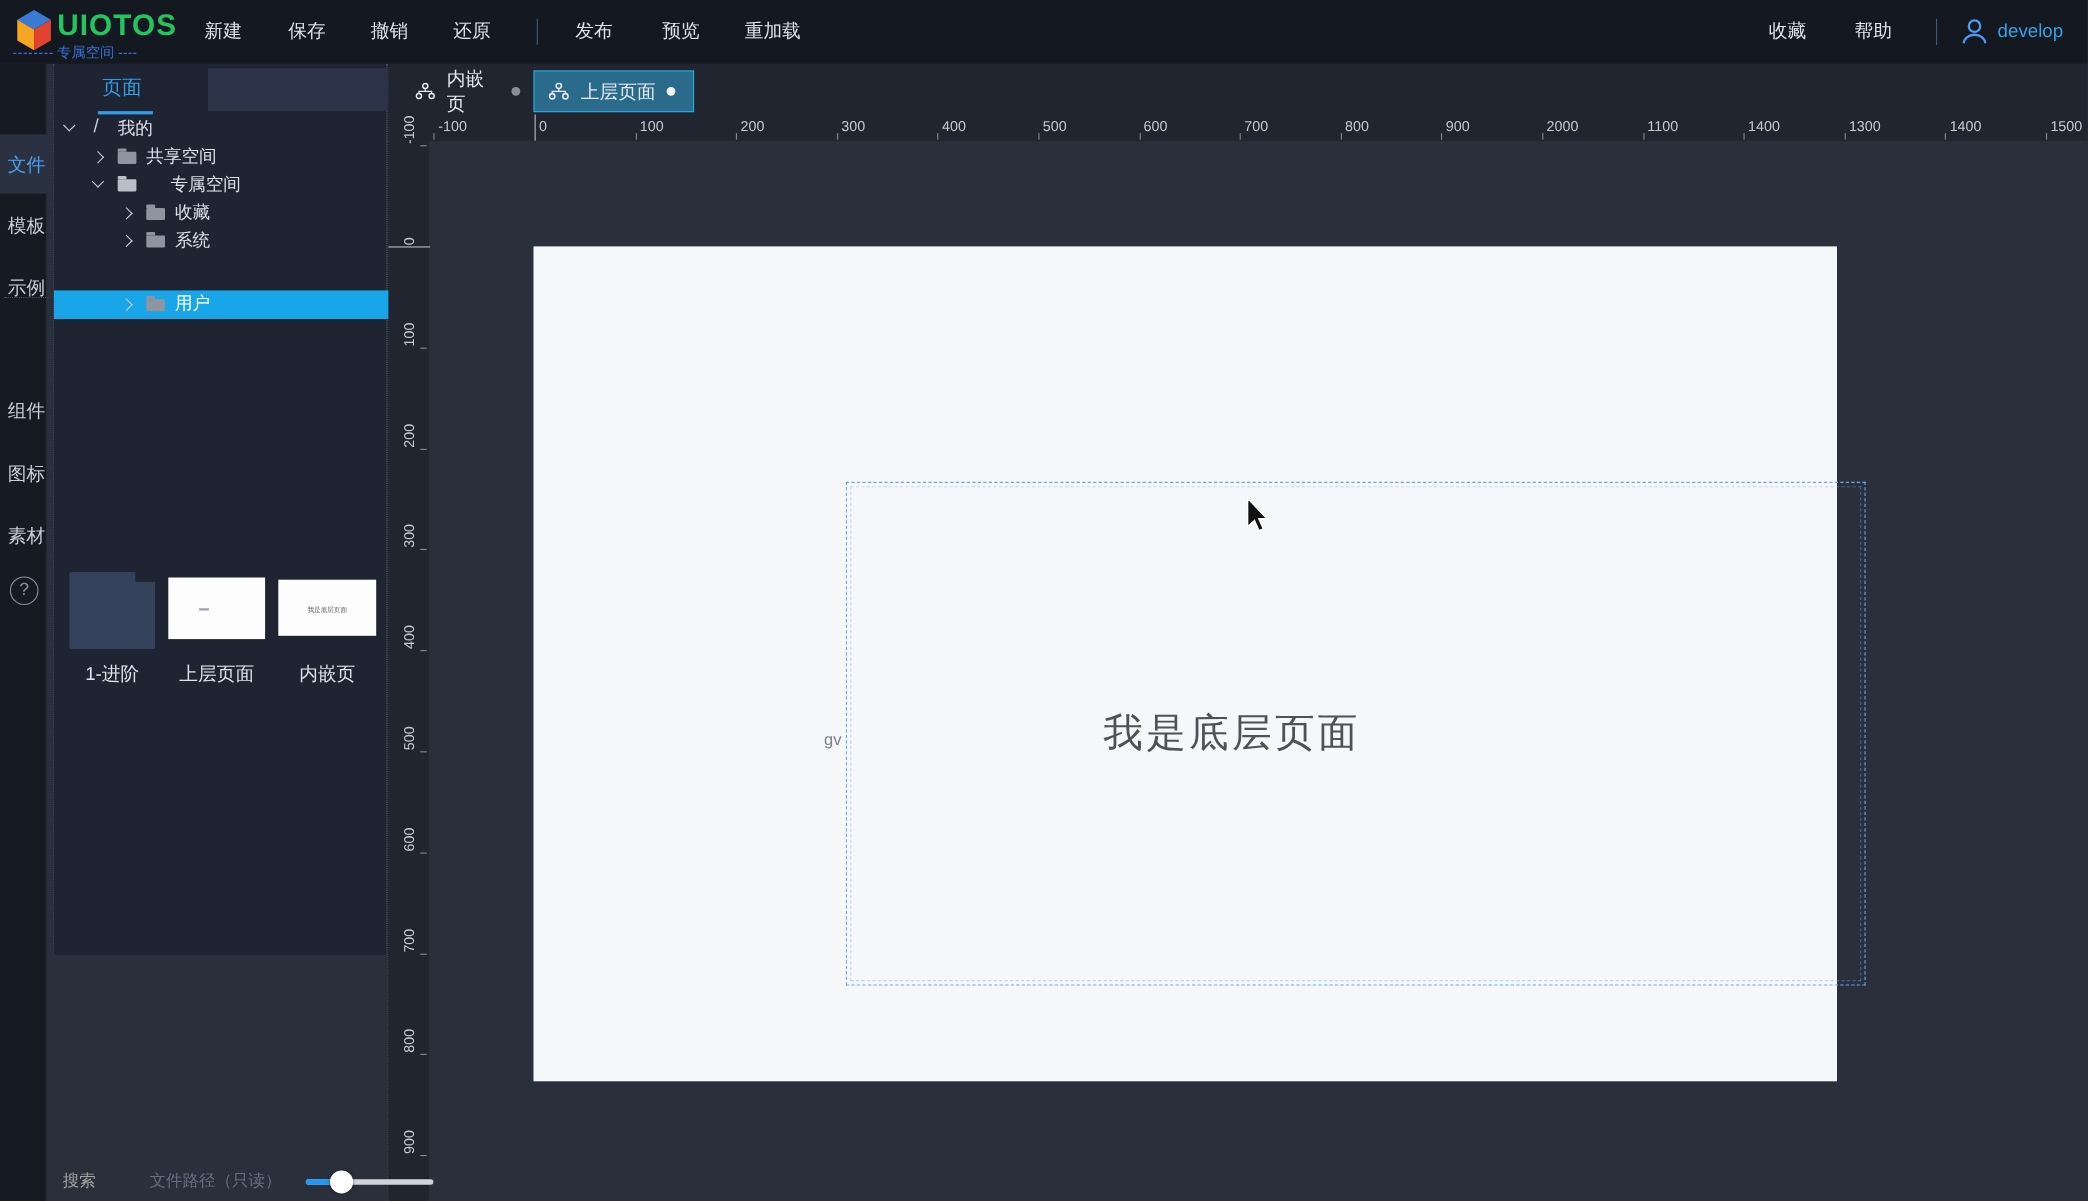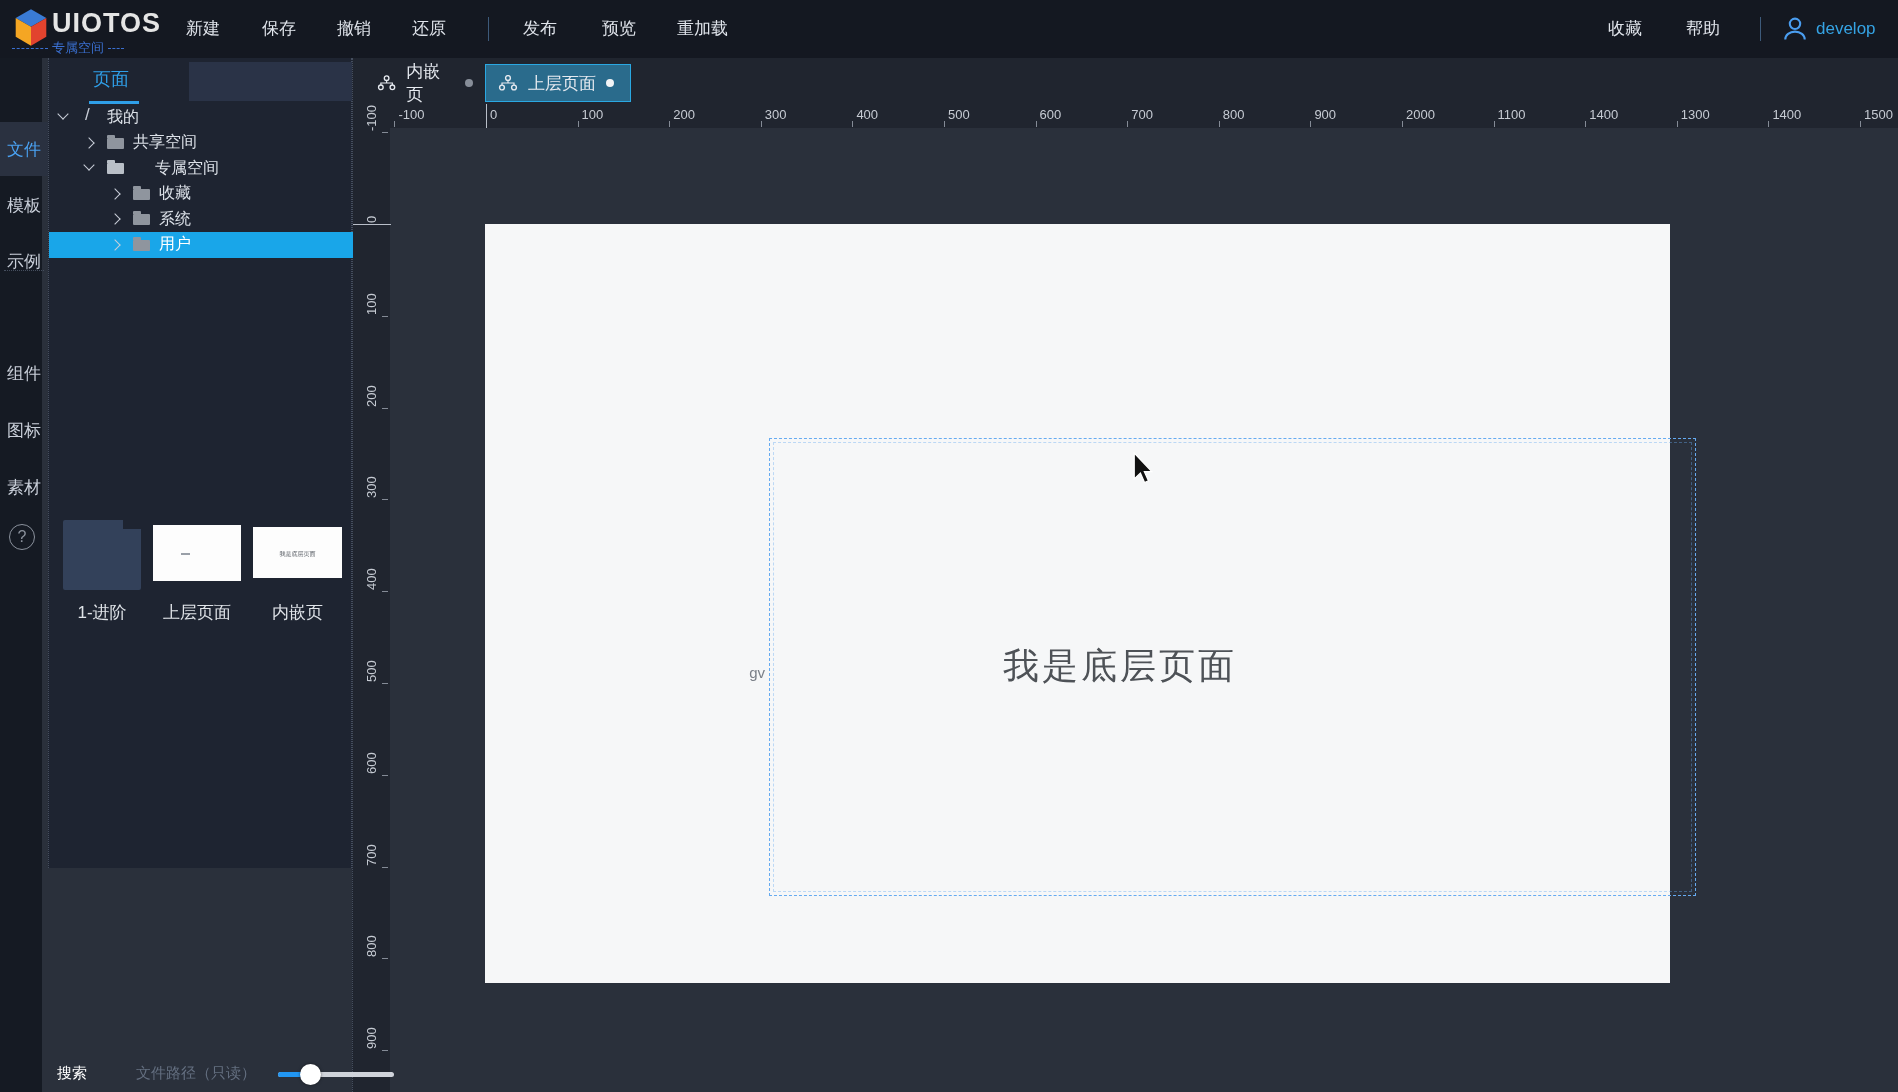--- a/index.html
+++ b/index.html
@@ -3,21 +3,21 @@
 <meta charset="utf-8">
 <style>
   * { margin:0; padding:0; box-sizing:border-box; }
   html,body { width:1898px; height:1092px; background:#2a303b; overflow:hidden;
               font-family:"Liberation Sans", sans-serif; }
   #stage { position:relative; width:1898px; height:1092px; background:#2a303b; overflow:hidden; }
   .abs { position:absolute; }
 
   
   #topbar { left:0; top:0; width:1898px; height:58px; background:#141821; z-index:50; }
-  .brand-name { left:52px; top:8px; font-size:27px; font-weight:bold; color:#e5e5e5; letter-spacing:1px; }
+  .brand-name { left:52px; top:8px; font-size:27px; font-weight:bold; color:#22c55e; letter-spacing:1px; }
   .brand-tag  { left:12px; top:39px; width:150px; display:flex; align-items:center; gap:4px; }
   .brand-tag .dash { border-top:1px dashed #3a6fd0; height:0; }
   .brand-tag .t { font-size:13px; color:#3a6fd0; white-space:nowrap; }
   .menu-item { top:0; height:58px; line-height:58px; font-size:17px; color:#dfe3ea; cursor:pointer; white-space:nowrap; }
   .tb-sep { top:17px; width:1px; height:24px; background:#3d5a7a; }
   .user-name { left:1816px; top:0; height:58px; line-height:58px; font-size:17px; color:#35a3e4; }
 
   
   #rail { left:0; top:58px; width:42px; height:1034px; background:#151a23; z-index:40; }
   .rail-item { left:0; width:48px; height:54px; display:flex; align-items:center; justify-content:center;
@@ -29,41 +29,41 @@
 
   
   #explorer { left:48px; top:58px; width:304px; height:810px; background:#1e2431;
               border-left:1px dotted #454e5e; border-right:1px dotted #454e5e; z-index:30; }
   .exp-header { left:0; top:0; width:304px; height:46px; }
   .exp-tab { left:44px; top:0; height:43px; line-height:43px; font-size:18px; color:#2f9fe8; cursor:pointer; }
   .exp-tab-underline { left:40px; top:43px; width:50px; height:3px; background:#2f9fe8; }
   .exp-header-box { left:140px; top:4px; width:163px; height:39px; background:#2a3347; }
 
   .tree-row { left:0; width:304px; height:26px; display:flex; align-items:center; cursor:pointer; }
-  .tree-row.selected { background:#19a6e9; }
+  .tree-row.selected { background:#19a6e9;margin-top:32px; }
   .tree-row .lbl { font-size:16px; color:#dce1e8; white-space:nowrap; }
   .tree-row.selected .lbl { color:#ffffff; }
   .chev { position:absolute; width:8px; height:8px; border-right:1.6px solid #c9ced8; border-bottom:1.6px solid #c9ced8; }
   .chev.right { transform:rotate(-45deg); }
   .chev.down  { transform:rotate(45deg); margin-top:-3px; }
   .slashic { position:absolute; font-size:17px; color:#c9ced8; top:50%; transform:translateY(-58%); }
   .fold { position:absolute; width:17px; height:11px; background:#8f959e; border-radius:1px; }
   .fold::before { content:''; position:absolute; top:-3px; left:0; width:8px; height:3px; background:inherit; border-radius:1px 1px 0 0; }
   .fold.open { background:#b9bfc7; }
 
   .thumb-box { position:absolute; cursor:pointer; }
   .thumb-page { background:#fdfdfd; }
   .thumb-folder { background:#33415a; border-radius:2px; }
   .thumb-folder::after { content:''; position:absolute; top:0; right:0; width:18px; height:9px; background:#1e2431; }
   .thumb-label { position:absolute; font-size:17px; color:#e0e4e9; text-align:center; white-space:nowrap; cursor:pointer; }
   .thumb-mini-text { position:absolute; left:0; right:0; top:45%; text-align:center; font-size:6px; color:#555a61; }
   .thumb-dash { position:absolute; left:32%; top:50%; width:9px; height:2px; background:#9aa0a8; }
 
   .exp-footer { left:0; top:1002px; width:304px; height:32px; }
-  .f-search { left:8px; top:4px; font-size:15px; color:#ffffff; cursor:pointer; }
+  .f-search { left:8px; top:4px; font-size:15px; color:#a3a3a3; cursor:pointer; }
   .f-path   { left:87px; top:4px; font-size:15px; color:#646f80; }
   .slider-track { left:229px; top:12px; width:116px; height:5px; background:#cfd3da; border-radius:3px; cursor:pointer; }
   .slider-fill  { position:absolute; left:0; top:0; width:30px; height:5px; background:#2196f3; border-radius:3px; }
   .slider-knob  { position:absolute; left:22px; top:-8px; width:21px; height:21px; background:#ffffff; border-radius:50%;
                   box-shadow:0 0 3px rgba(0,0,0,.5); cursor:grab; }
 
   
   #editor { left:352px; top:58px; width:1546px; height:1034px; background:#2a303b; }
   .strip { left:0; top:0; width:1546px; height:70px; background:#20252f; border-left:1px dotted #454e5e; }
   .etab { position:absolute; top:6px; height:38px; display:flex; align-items:center; gap:10px; padding:0 12px;

